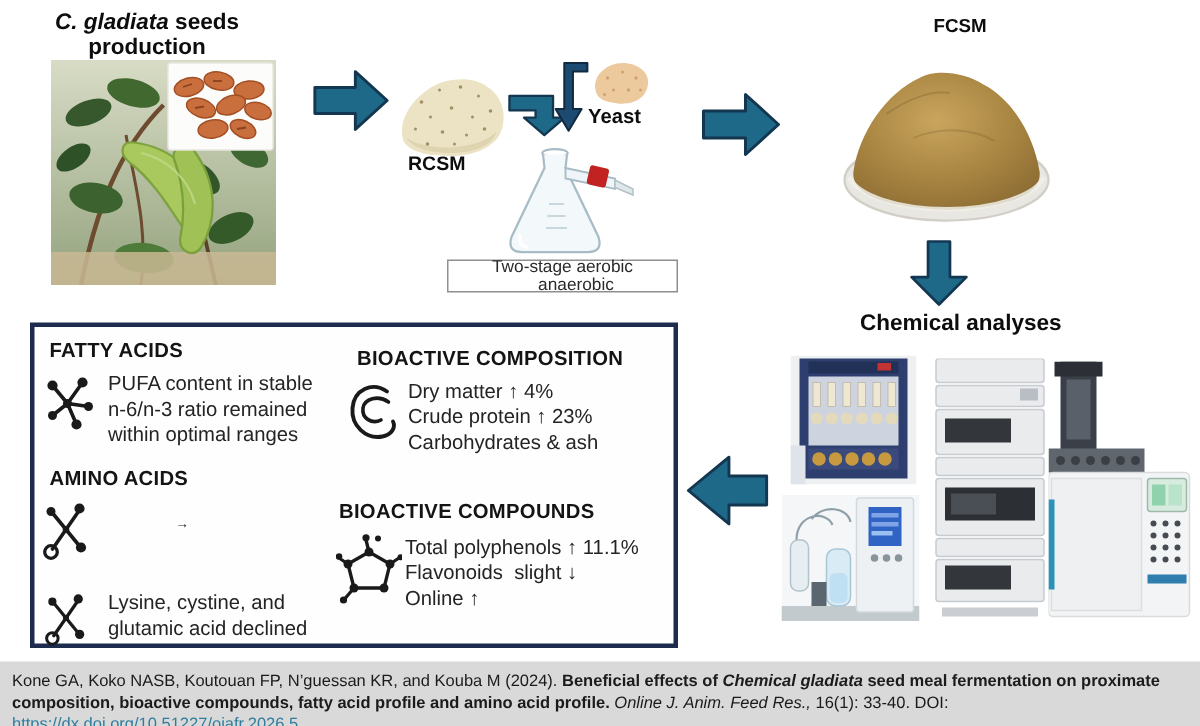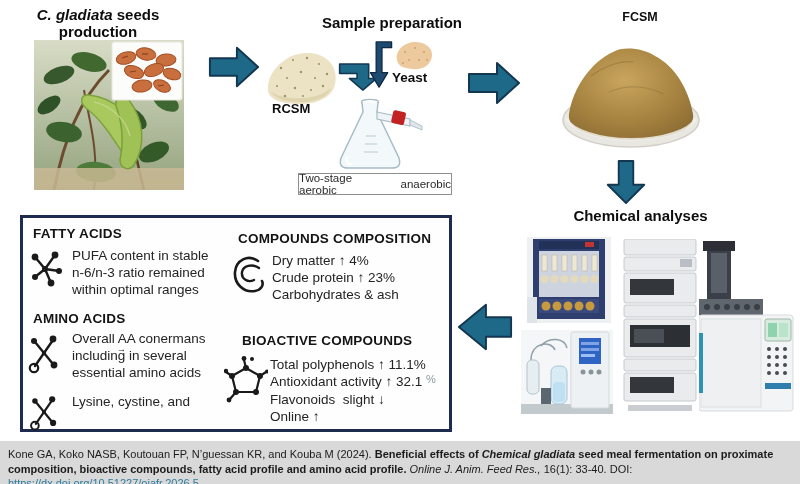--- a/index.html
+++ b/index.html
@@ -2,21 +2,21 @@
 <html><head>
 <meta charset="utf-8">
 <style>
   html,body{margin:0;padding:0;background:#fff;}
   .canvas{position:relative;width:800px;height:484px;background:#ffffff;overflow:hidden;
           font-family:Liberation Sans, sans-serif;color:#111;}
   .abs{position:absolute;}
   .ttl{font-weight:bold;font-size:15px;line-height:17px;text-align:center;color:#0d0d0d;}
   .lbl-sm{font-weight:bold;font-size:13px;color:#0d0d0d;}
   .stagebox{border:1.5px solid #8f8f8f;background:#fff;display:flex;align-items:center;justify-content:center;
-            font-size:11.5px;color:#2a2a2a;}
+            font-size:11.5px;color:#2a2a2a;flex-direction:column;}
   .stagebox span+span{margin-left:18px;}
   .rbox{border:3px solid #1d2c4e;background:#fefefe;}
   .rhead{font-weight:bold;font-size:13.5px;letter-spacing:.2px;color:#141414;}
   .rtext{font-size:13.5px;line-height:17px;color:#242424;white-space:pre;}
   .tiny-arrow{font-size:9px;color:#222;line-height:9px;}
   .pct-faint{color:#8e969c;font-size:11px;position:relative;top:-3px;}
   .cite{background:#d9d9d9;font-size:11px;line-height:14.5px;color:#1b1b1b;padding:6px 8px 0 8px;box-sizing:border-box;}
   .cite b{font-weight:bold;margin-top:31px;}
   .cite i{font-style:italic;}
   .cite a{color:#2e7d9e;text-decoration:underline;cursor:pointer;}
@@ -73,21 +73,20 @@
         <line x1="96" y1="32" x2="102" y2="31"></line>
           <line x1="124" y1="46" x2="130" y2="45"></line>
       </g>
     </g>
   </svg>
 
   <svg class="abs" style="left:207px;top:44px;" width="54" height="46" viewBox="0 0 56 46">
     <polygon points="3,14 31,14 31,3 53,23 31,43 31,32 3,32" fill="#1e6888" stroke="#143751" stroke-width="2" stroke-linejoin="round"></polygon>
   </svg>
 
-  <div class="abs ttl" style="left:310px;top:14px;width:164px;">Sample preparation</div>
 
   <svg class="abs" style="left:263px;top:44px;" width="76" height="62" viewBox="0 0 76 62">
     <path d="M6,50 C2,38 10,24 22,16 C32,8 52,6 62,14 C72,20 76,34 70,46 C64,56 50,60 38,60 C24,60 10,58 6,50 Z" fill="#ece3c4"></path>
     <path d="M8,48 C20,56 52,58 68,44 C66,52 54,58 38,58 C24,58 12,55 8,48 Z" fill="#d9cda6" opacity=".7"></path>
     <g fill="#9e9166">
       <circle cx="18" cy="24" r="1.2"></circle>
         <circle cx="30" cy="16" r="1"></circle>
         <circle cx="44" cy="14" r="1.2"></circle>
       <circle cx="56" cy="20" r="1"></circle>
         <circle cx="64" cy="30" r="1.2"></circle>
@@ -305,55 +304,51 @@
         <line x1="9" y1="11" x2="27" y2="33"></line>
     </g>
     <circle cx="8" cy="37" r="4.2" fill="none" stroke="#1a1a1a" stroke-width="2.2"></circle>
     <g fill="#1a1a1a">
       <circle cx="27" cy="8" r="3.4"></circle>
         <circle cx="8" cy="10" r="3"></circle>
         <circle cx="28" cy="34" r="3.4"></circle>
         <circle cx="18" cy="22" r="2.2"></circle>
     </g>
   </svg>
-  <div class="abs" style="left:72px;top:330px;">
-    <div class="rtext">Overall AA conermans</div>
-    <div class="rtext">including in several</div>
-    <div class="rtext">essential amino acids</div>
-  </div>
   <div class="abs tiny-arrow" style="left:117px;top:345px;">→</div>
   <svg class="abs" style="left:27px;top:392px;" width="34" height="40" viewBox="0 0 36 44">
     <g stroke="#1a1a1a" stroke-width="2.4" stroke-linecap="round">
       <line x1="9" y1="35" x2="27" y2="9"></line>
         <line x1="9" y1="11" x2="27" y2="33"></line>
     </g>
     <circle cx="8" cy="37" r="4.2" fill="none" stroke="#1a1a1a" stroke-width="2.2"></circle>
     <g fill="#1a1a1a">
       <circle cx="27" cy="8" r="3.4"></circle>
         <circle cx="8" cy="10" r="3"></circle>
         <circle cx="28" cy="34" r="3.4"></circle>
         <circle cx="18" cy="22" r="2.2"></circle>
     </g>
   </svg>
   <div class="abs" style="left:72px;top:393px;">
     <div class="rtext">Lysine, cystine, and</div>
-  </div>
-
-  <div class="abs rhead" style="left:238px;top:231px;">COMPOUNDS COMPOSITION</div>
+    <div class="rtext">glutamic acid declined</div>
+  </div>
+
+  <div class="abs rhead" style="left:238px;top:231px;">BIOACTIVE COMPOSITION</div>
   <svg class="abs" style="left:228px;top:252px;" width="40" height="44" viewBox="0 0 40 44">
     <path d="M30,9 C20,2 8,8 7,20 C6,32 16,41 27,39 C33,38 36,33 34,29" fill="none" stroke="#1a1a1a" stroke-width="2.6" stroke-linecap="round"></path>
     <path d="M31,16 C24,11 15,14 14,20 C13,27 20,31 26,28" fill="none" stroke="#1a1a1a" stroke-width="2.4" stroke-linecap="round"></path>
   </svg>
   <div class="abs" style="left:272px;top:252px;">
     <div class="rtext">Dry matter ↑ 4%</div>
     <div class="rtext">Crude protein ↑ 23%</div>
     <div class="rtext">Carbohydrates &amp; ash</div>
   </div>
 
-  <div class="abs rhead" style="left:242px;top:333px;">BIOACTIVE COMPOUNDS</div>
+  <div class="abs rhead" style="left:226px;top:333px;">BIOACTIVE COMPOUNDS</div>
   <svg class="abs" style="left:224px;top:354px;" width="44" height="52" viewBox="0 0 44 52">
     <g stroke="#1a1a1a" stroke-width="2.2" stroke-linecap="round">
       <line x1="22" y1="14" x2="36" y2="22"></line>
         <line x1="36" y1="22" x2="32" y2="38"></line>
       <line x1="32" y1="38" x2="12" y2="38"></line>
         <line x1="12" y1="38" x2="8" y2="22"></line>
       <line x1="8" y1="22" x2="22" y2="14"></line>
       <line x1="22" y1="14" x2="20" y2="6"></line>
         <line x1="8" y1="22" x2="2" y2="18"></line>
       <line x1="12" y1="38" x2="6" y2="45"></line>
@@ -367,21 +362,20 @@
         <circle cx="8" cy="22" r="3"></circle>
       <circle cx="20" cy="4.5" r="2.4"></circle>
         <circle cx="28" cy="5" r="2"></circle>
         <circle cx="2" cy="17" r="2.2"></circle>
       <circle cx="5" cy="46" r="2.4"></circle>
         <circle cx="43" cy="17.5" r="2"></circle>
     </g>
   </svg>
   <div class="abs" style="left:270px;top:356px;">
     <div class="rtext">Total polyphenols ↑ 11.1%</div>
-    <div class="rtext"><span>Antioxidant activity ↑ 32.1</span> <span class="pct-faint">%</span></div>
     <div class="rtext">Flavonoids  slight ↓</div>
     <div class="rtext">Online ↑</div>
   </div>
 
   <div class="abs cite" style="left:0;top:441px;width:800px;height:43px;">
     <span>Kone GA, Koko NASB, Koutouan FP, N’guessan KR, and Kouba M (2024). </span><b>Beneficial effects of </b><b><i>Chemical gladiata</i></b><b> seed meal fermentation on proximate composition, bioactive compounds, fatty acid profile and amino acid profile. </b><i>Online J. Anim. Feed Res.,</i><span> 16(1): 33-40. DOI: </span><a>https://dx.doi.org/10.51227/ojafr.2026.5</a>
   </div>
 
 </div>
 

